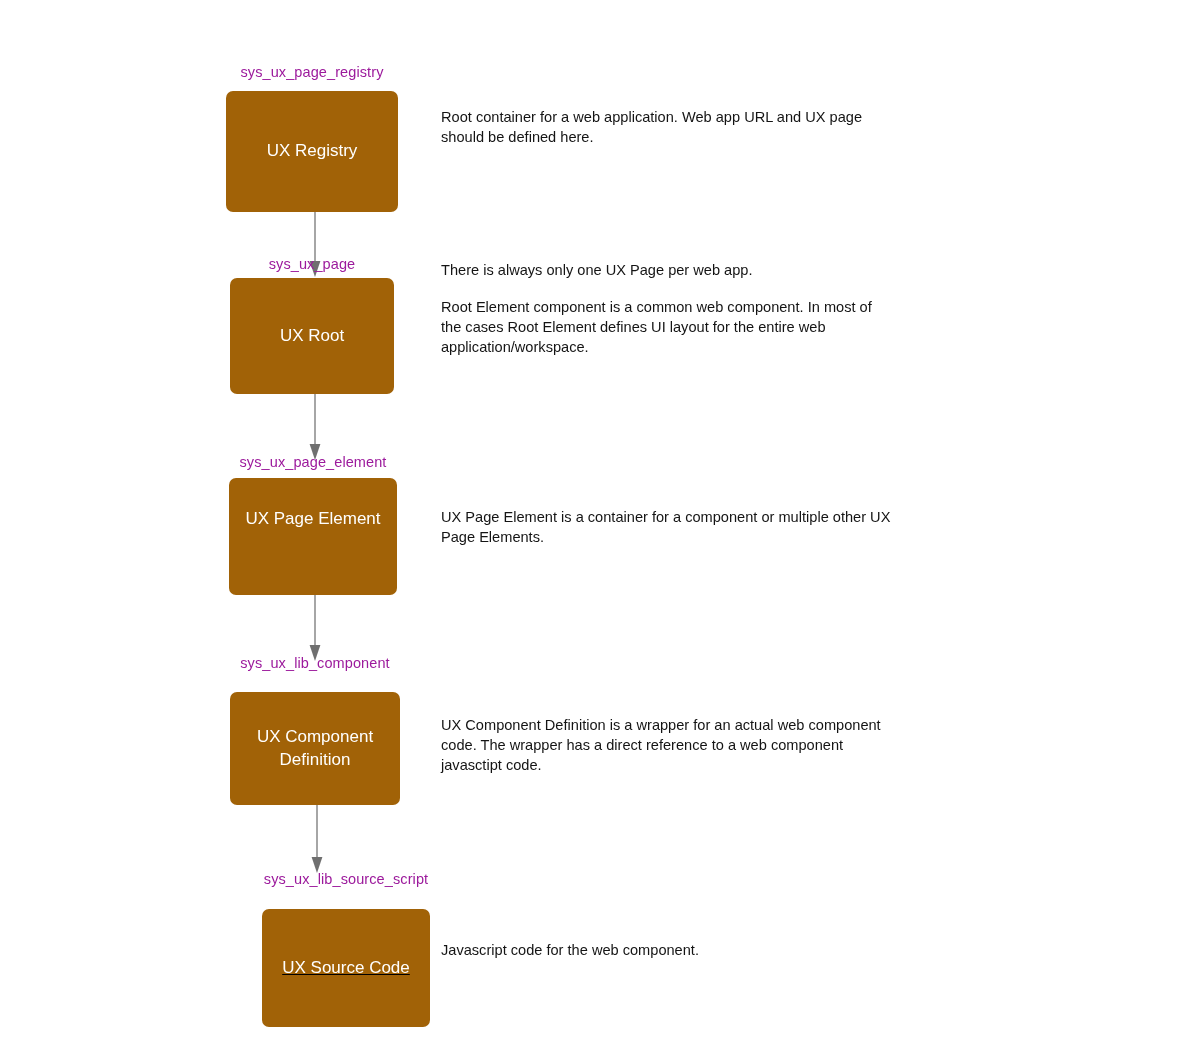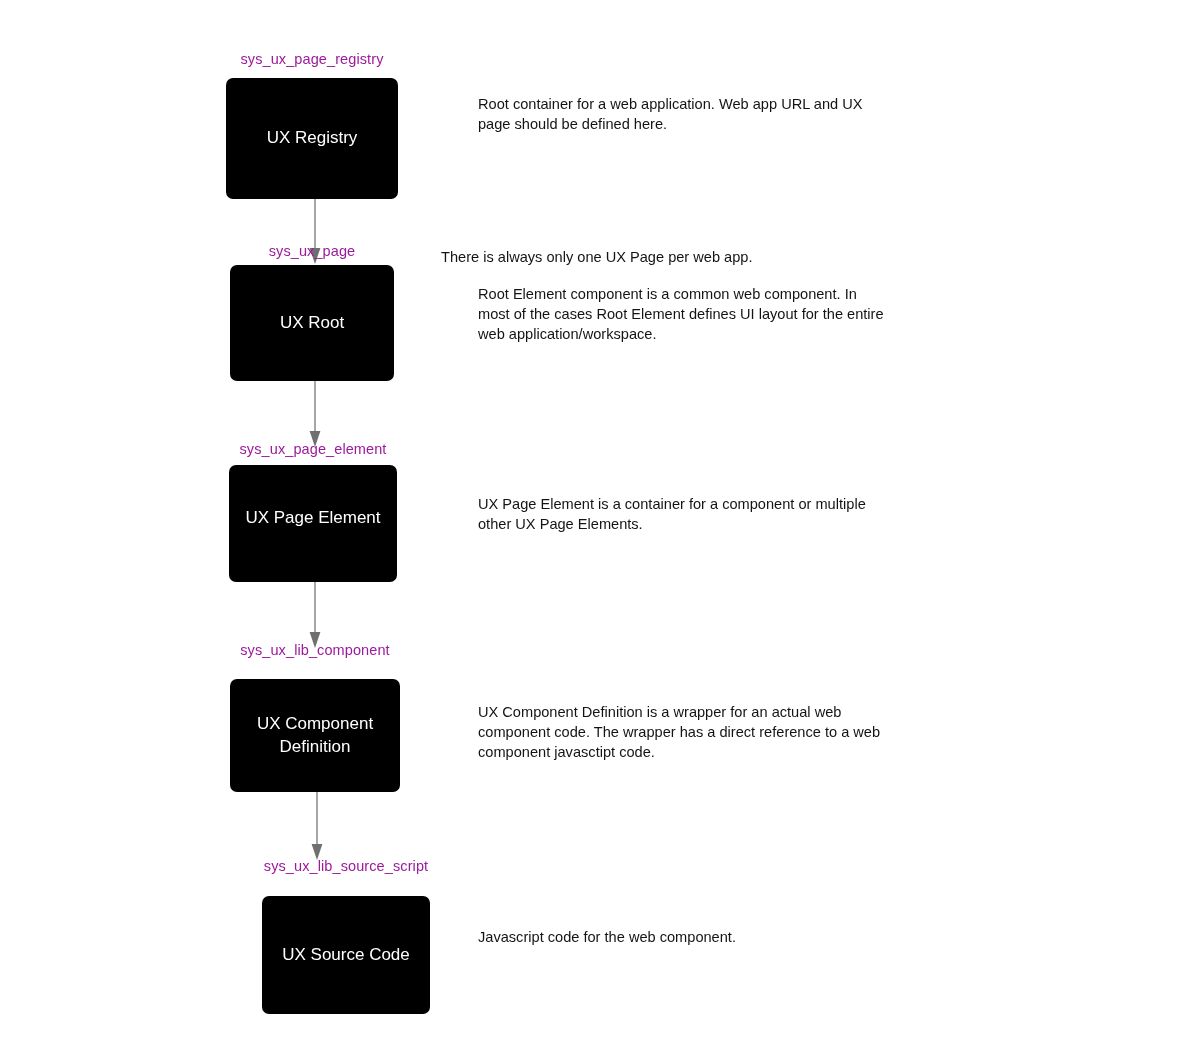--- a/index.html
+++ b/index.html
@@ -10,42 +10,42 @@
   body {
     width: 1200px;
     height: 1049px;
     position: relative;
     font-family: "Liberation Sans", sans-serif;
     -webkit-font-smoothing: antialiased;
   }
   #diagram {
     position: absolute;
     left: 0;
-    top: 3px;
+    top: 16px;
     width: 1200px;
     height: 759px;
     border-radius: 14px;
   }
   .node {
     position: absolute;
   }
   .node-label {
     position: absolute;
     left: 0;
     width: 100%;
     text-align: center;
     color: #9c1a9c;
     font-size: 14.5px;
     font-family: "Liberation Sans", sans-serif;
     white-space: nowrap;
     letter-spacing: 0.1px;
   }
   .node-box {
     position: absolute;
-    background: #000000;
+    background: #a16207;
     border-radius: 7px;
     box-sizing: border-box;
     display: flex;
     align-items: center;
     justify-content: center;
   }
   .node-box-title {
     color: #ffffff;
     font-size: 17px;
     font-family: "Liberation Sans", sans-serif;
@@ -59,21 +59,20 @@
     color: #141414;
     font-size: 14.6px;
     line-height: 1.36;
     font-family: "Liberation Sans", sans-serif;
   }
   .desc p {
     margin: 0 0 17px 0;
   }
   .desc p:last-child {
     margin-bottom: 0;
-    margin-left: 37px;
   }
   .connector {
     position: absolute;
     overflow: visible;
   }
 </style>
 </head>
 <body>
 
 <div id="diagram">
@@ -116,21 +115,21 @@
     </div>
   </div>
 
   <div class="desc" style="left:441px; top:245px; width:450px;">
     <p>There is always only one UX Page per web app.</p>
     <p>Root Element component is a common web component. In most of the cases Root Element defines UI layout for the entire web application/workspace.</p>
   </div>
 
   <div class="node" style="left:229px; top:438px; width:168px; height:141px;">
     <div class="node-label" style="top:0px;">sys_ux_page_element</div>
-    <div class="node-box" style="left:0px; top:24px; width:168px; height:117px; align-items:flex-start; padding-top:42px;">
+    <div class="node-box" style="left:0px; top:24px; width:168px; height:117px; align-items:flex-start; padding-top:30px;">
       <span class="node-box-title">UX Page Element</span>
     </div>
   </div>
 
   <div class="desc" style="left:441px; top:492px; width:450px;">
     <p>UX Page Element is a container for a component or multiple other UX Page Elements.</p>
   </div>
 
   <div class="node" style="left:230px; top:639px; width:170px; height:150px;">
     <div class="node-label" style="top:0px;">sys_ux_lib_component</div>

